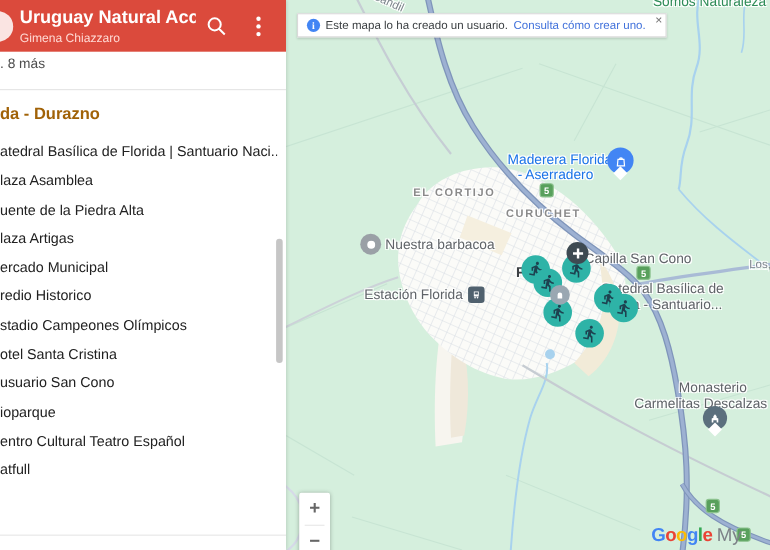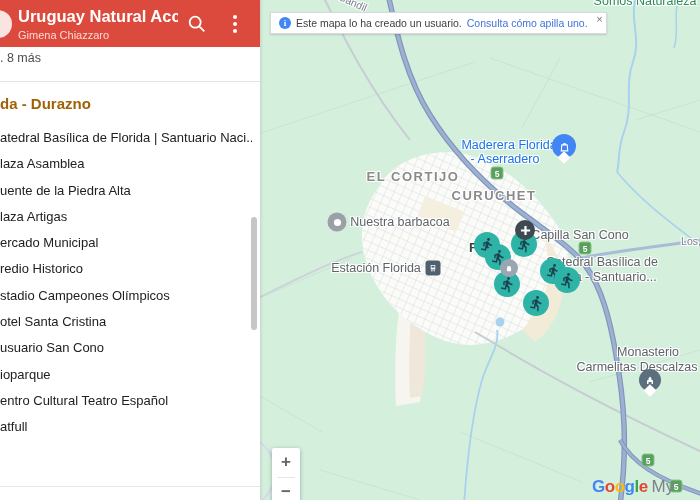--- a/index.html
+++ b/index.html
@@ -22,21 +22,21 @@
   .place-list { position:absolute; left:0; top:125px; width:252px; list-style:none; }
   .place-list li { height:26.3px; line-height:26.3px; font-size:13px; color:#212121; white-space:nowrap; overflow:hidden; cursor:pointer; }
   .sep2 { position:absolute; left:0; top:486px; width:260px; height:1px; background:#e6e6e6; }
   .scroll-thumb { position:absolute; left:251px; top:217px; width:6px; height:113px; background:#c6c6c6; border-radius:3px; }
 
   
   .map { position:absolute; left:260px; top:0; width:440px; height:500px; overflow:hidden; background:#d5efdd; }
   .map svg.base { position:absolute; left:0; top:0; }
   .ovl { position:absolute; transform:translate(-50%,-50%); white-space:nowrap; }
   .halo { text-shadow:-1px -1px 0 #fff,1px -1px 0 #fff,-1px 1px 0 #fff,1px 1px 0 #fff,0 0 2px #fff; }
-  .lb-area { font-size:13px; font-weight:bold; letter-spacing:1.5px; color:#8a8a8a;padding-left:16px; }
+  .lb-area { font-size:10px; font-weight:bold; letter-spacing:1.5px; color:#8a8a8a;padding-left:16px; }
   .lb-poi { font-size:12.5px; color:#5f6368; }
   .lb-business { font-size:12.5px; color:#1a73e8; font-weight:500; }
   .lb-nature { font-size:12.5px; color:#2e8b57; font-weight:500; }
   .lb-city { font-size:13px; font-weight:bold; color:#3c4043; }
   .lb-road { font-size:10.5px; color:#7d848c; }
   .mk { position:absolute; transform:translate(-50%,-50%); display:flex; align-items:center; justify-content:center; border-radius:50%; }
   .mk .tail { position:absolute; left:50%; bottom:-4px; width:9px; height:9px; background:#fff; transform:translateX(-50%) rotate(45deg); z-index:-1; }
   .shield { position:absolute; transform:translate(-50%,-50%); width:13px; height:13px; background:#58a05c; border:1.5px solid #8cc28e; border-radius:3px; color:#fff; font-size:8.5px; font-weight:bold; display:flex; align-items:center; justify-content:center; }
 
   .notice { position:absolute; left:10px; top:12px; height:22px; background:#fff; border:1px solid #d9d9d9; box-shadow:0 1px 2px rgba(0,0,0,.15); display:flex; align-items:center; gap:5px; padding:0 18px 0 8px; }
@@ -235,21 +235,21 @@
         </div>
         <div class="shield" style="left: 237px; top: 173px;">5</div>
         <div class="shield" style="left: 325px; top: 248px;">5</div>
         <div class="shield" style="left: 388px; top: 460px;">5</div>
         <div class="shield" style="left: 416px; top: 486px;">5</div>
       </div>
 
     <div class="notice">
       <span class="info-i">i</span>
       <span class="txt">Este mapa lo ha creado un usuario.</span>
-      <a>Consulta cómo apilla uno.</a>
+      <a>Consulta cómo crear uno.</a>
       <span class="x">×</span>
     </div>
 
     <div class="zoomctl">
       <div class="zb">+</div>
       <div class="zdiv"></div>
       <div class="zb">−</div>
     </div>
 
     <div class="glogo">

